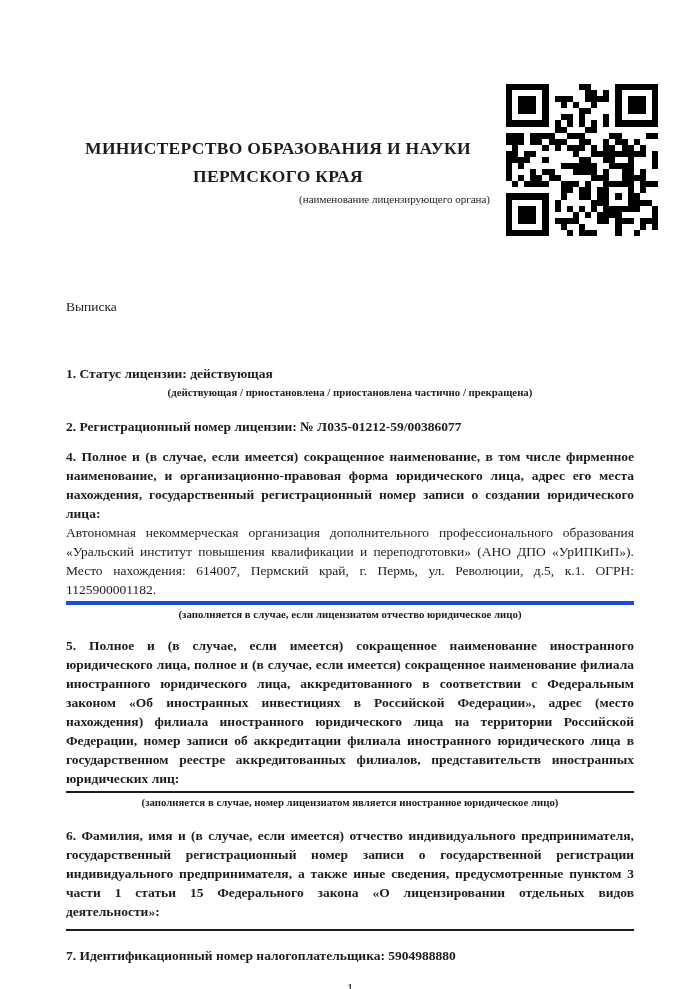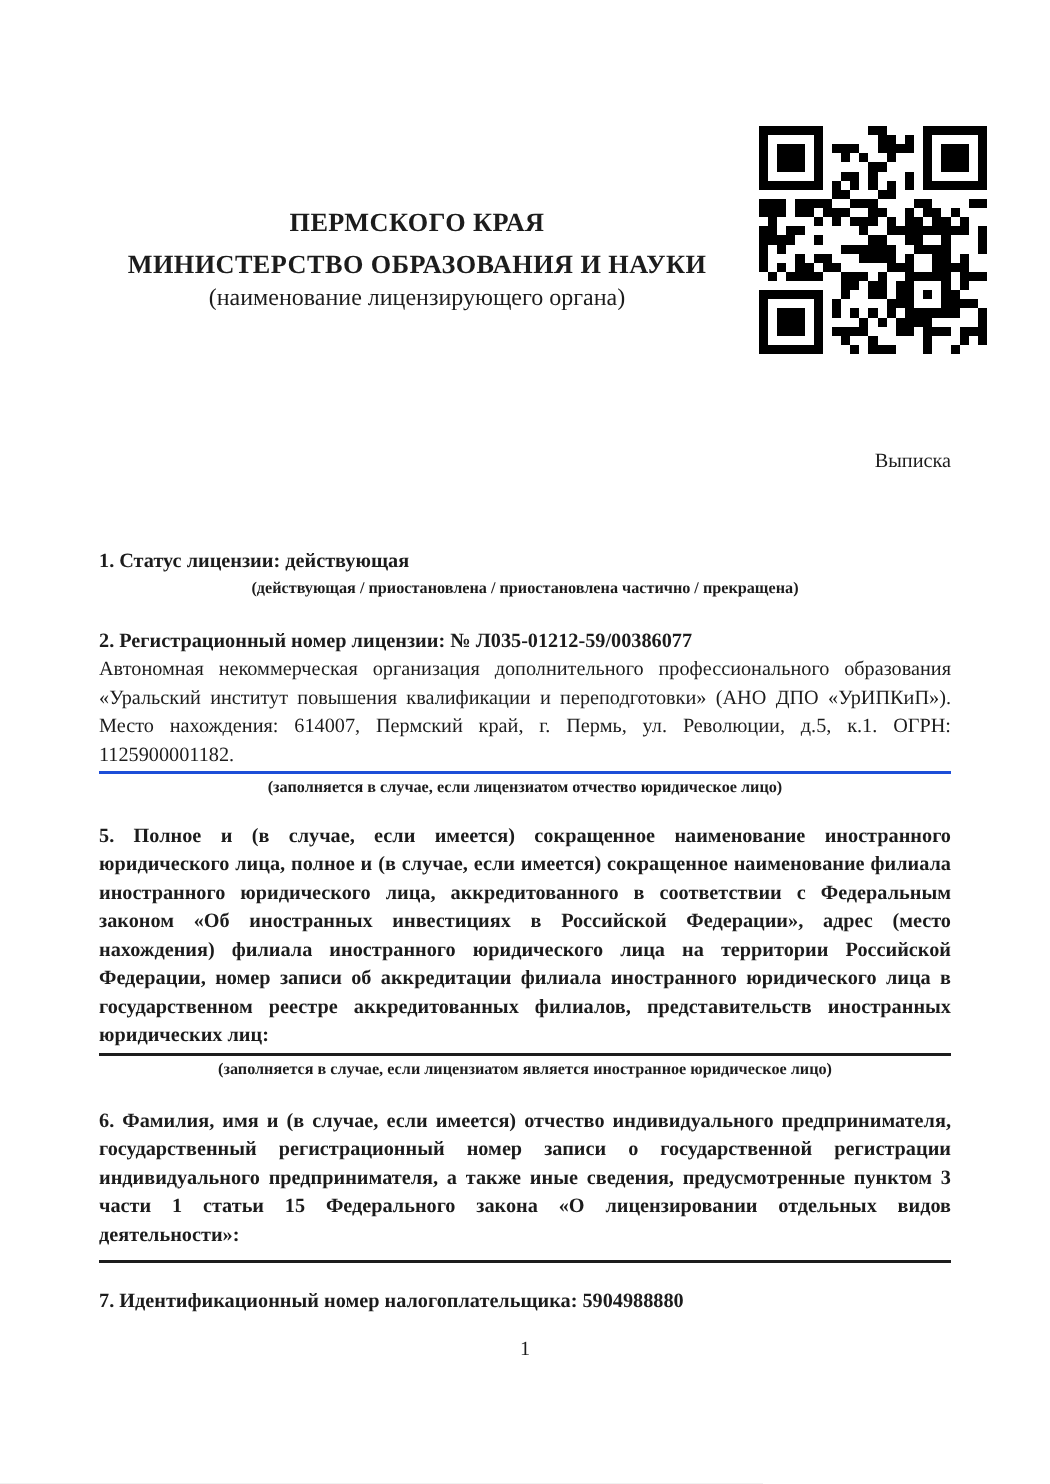--- a/index.html
+++ b/index.html
@@ -37,31 +37,32 @@
   }
   .org-title {
     margin: 0;
     font-size: 17.5px;
     font-weight: bold;
     line-height: 28px;
     letter-spacing: 0.3px;
   }
   .org-caption {
     margin-top: 2px;
-    font-size: 16px;
+    font-size: 11px;
     line-height: 14px;
+    text-align: right;
   }
 
   
   .doc-title {
     position: absolute;
     top: 297px;
     left: 66px;
     width: 568px;
-    text-align: right;
+    text-align: left;
     font-size: 13.5px;
     line-height: 19px;
   }
 
   
   .content {
     position: absolute;
     top: 364px;
     left: 66px;
     width: 568px;
@@ -75,21 +76,21 @@
     line-height: 19px;
     font-weight: bold;
   }
   .justify { text-align: justify; }
   .mt-15 { margin-top: 15px !important; }
   .mt-14 { margin-top: 14px !important; }
   .mt-12 { margin-top: 12px !important; }
   .mt-11 { margin-top: 11px !important; }
   .value-underlined {
     text-align: justify;
-    border-bottom: 2px solid #1d4ed8;
+    border-bottom: 4px solid #1d4ed8;
     padding-bottom: 2px;
   }
   .blank-line {
     border-bottom: 2px solid #1c1c1c;
   }
   .blank-line.small { height: 3px; }
   .blank-line.medium { height: 8px; }
 
   .page-number {
     text-align: center;
@@ -416,43 +417,44 @@
         <rect x="10" y="24" width="1" height="1" fill="#000000"></rect>
         <rect x="12" y="24" width="1" height="1" fill="#000000"></rect>
         <rect x="13" y="24" width="1" height="1" fill="#000000"></rect>
         <rect x="14" y="24" width="1" height="1" fill="#000000"></rect>
         <rect x="18" y="24" width="1" height="1" fill="#000000"></rect>
         <rect x="21" y="24" width="1" height="1" fill="#000000"></rect>
       </svg>
   </div>
 
   <div class="org-header">
+    <div class="org-title">МИНИСТЕРСТВО ОБРАЗОВАНИЯ И НАУКИ</div>
     <div class="org-title">ПЕРМСКОГО КРАЯ</div>
-    <div class="org-title">МИНИСТЕРСТВО ОБРАЗОВАНИЯ И НАУКИ</div>
     <div class="org-caption">(наименование лицензирующего органа)</div>
   </div>
 
   <div class="doc-title">
     <div>Выписка</div>
   </div>
 
   <div class="content">
 
     <p>1. Статус лицензии: действующая</p>
     <div class="item-caption">(действующая / приостановлена / приостановлена частично / прекращена)</div>
 
     <p class="mt-15">2. Регистрационный номер лицензии: № Л035-01212-59/00386077</p>
 
 
+    <p class="justify mt-11">4. Полное и (в случае, если имеется) сокращенное наименование, в том числе фирменное наименование, и организационно-правовая форма юридического лица, адрес его места нахождения, государственный регистрационный номер записи о создании юридического лица:</p>
     <div class="value-underlined">Автономная некоммерческая организация дополнительного профессионального образования «Уральский институт повышения квалификации и переподготовки» (АНО ДПО «УрИПКиП»). Место нахождения: 614007, Пермский край, г. Пермь, ул. Революции, д.5, к.1. ОГРН: 1125900001182.</div>
     <div class="item-caption">(заполняется в случае, если лицензиатом отчество юридическое лицо)</div>
 
     <p class="justify mt-12">5. Полное и (в случае, если имеется) сокращенное наименование иностранного юридического лица, полное и (в случае, если имеется) сокращенное наименование филиала иностранного юридического лица, аккредитованного в соответствии с Федеральным законом «Об иностранных инвестициях в Российской Федерации», адрес (место нахождения) филиала иностранного юридического лица на территории Российской Федерации, номер записи об аккредитации филиала иностранного юридического лица в государственном реестре аккредитованных филиалов, представительств иностранных юридических лиц:</p>
     <div class="blank-line small"></div>
-    <div class="item-caption">(заполняется в случае, если лицензиатом является иностранное юридическое лицо)</div>
+    <div class="item-caption">(заполняется в случае, номер лицензиатом является иностранное юридическое лицо)</div>
 
     <p class="justify mt-14">6. Фамилия, имя и (в случае, если имеется) отчество индивидуального предпринимателя, государственный регистрационный номер записи о государственной регистрации индивидуального предпринимателя, а также иные сведения, предусмотренные пунктом 3 части 1 статьи 15 Федерального закона «О лицензировании отдельных видов деятельности»:</p>
     <div class="blank-line medium"></div>
 
     <p class="mt-15">7. Идентификационный номер налогоплательщика: 5904988880</p>
 
     <div class="page-number">1</div>
   </div>
 
 </div>

